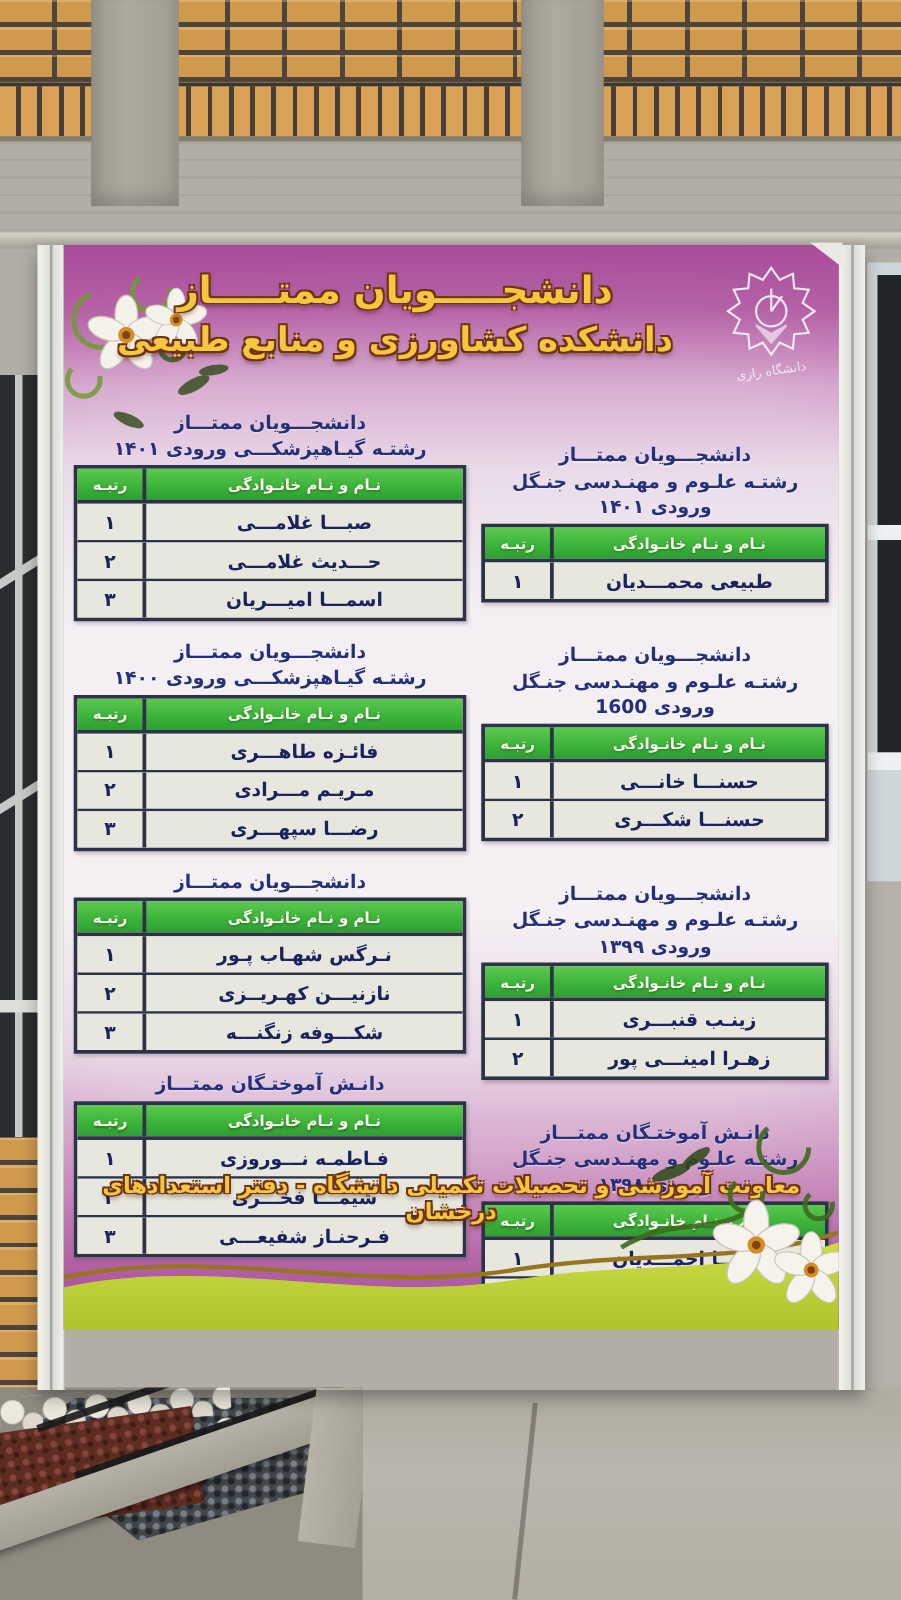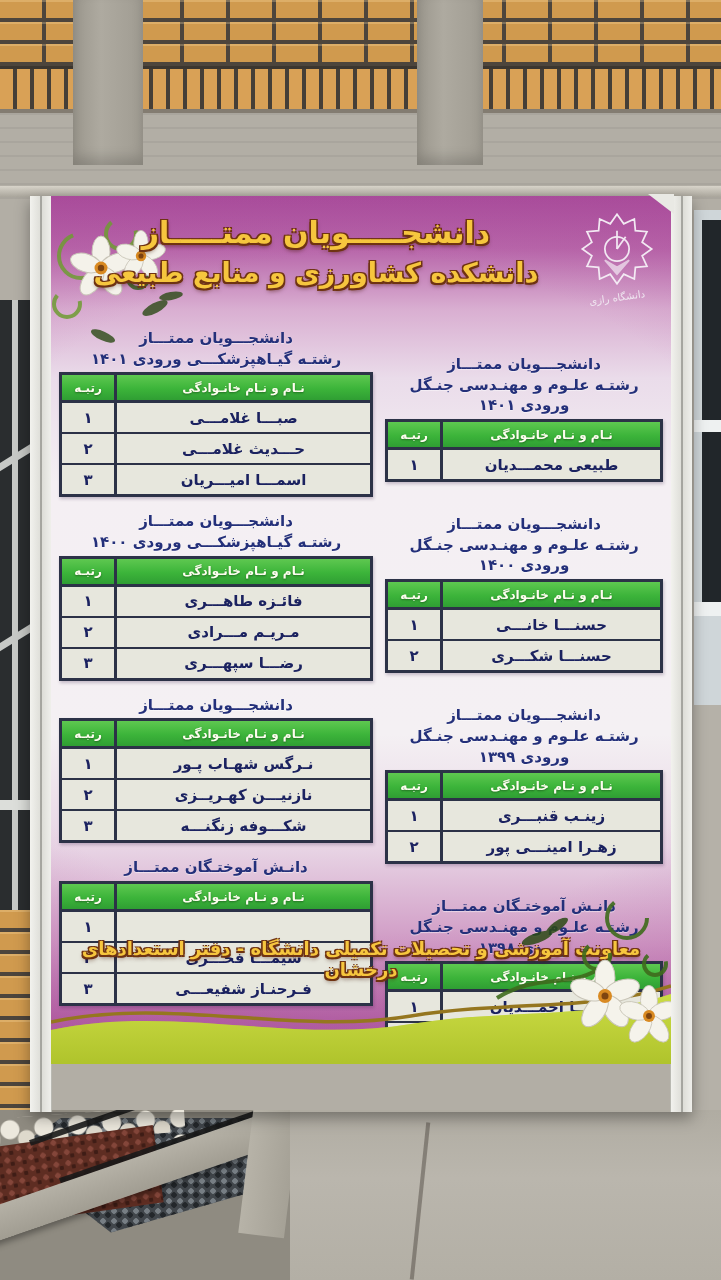--- a/index.html
+++ b/index.html
@@ -301,20 +301,21 @@
   <div class="sec">
     <div class="sec-title">دانـش آموختـگان ممتـــاز</div>
     <div class="stable">
       <div class="thead">
         <div class="cell rank th">رتبـه</div>
         <div class="cell name th">نـام و نـام خانـوادگی</div>
       </div>
       <div class="tbody">
                   <div class="trow">
                     <div class="cell rank">۱</div>
+                    <div class="cell name">فـاطمـه نـــوروزی</div>
                   </div>
                   <div class="trow">
                     <div class="cell rank">۲</div>
                     <div class="cell name">شیمـــا فخـــری</div>
                   </div>
                   <div class="trow">
                     <div class="cell rank">۳</div>
                     <div class="cell name">فـرحنـاز شفیعـــی</div>
                   </div>
                 </div>
@@ -334,21 +335,21 @@
                   <div class="trow">
                     <div class="cell rank">۱</div>
                     <div class="cell name">طبیعی محمـــدیان</div>
                   </div>
                 </div>
     </div>
   </div>
 
   <div class="sec">
     <div class="sec-title">دانشجـــویان ممتـــاز</div>
-    <div class="sec-subtitle">رشتـه علـوم و مهنـدسی جنـگل ورودی ۱۴۰۰</div>
+    <div class="sec-subtitle">رشتـه علـوم و مهنـدسی جنـگل ورودی 1600</div>
     <div class="stable">
       <div class="thead">
         <div class="cell rank th">رتبـه</div>
         <div class="cell name th">نـام و نـام خانـوادگی</div>
       </div>
       <div class="tbody">
                   <div class="trow">
                     <div class="cell rank">۱</div>
                     <div class="cell name">حسنـــا خانـــی</div>
                   </div>

